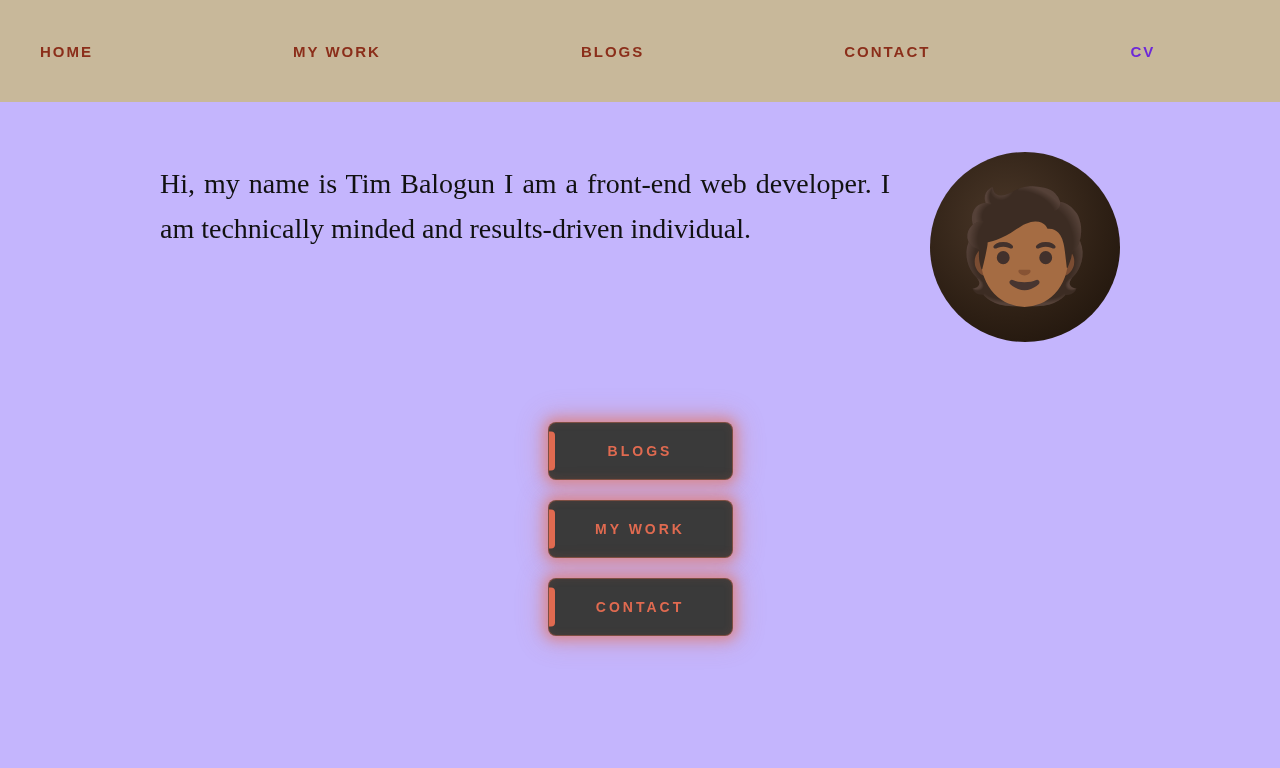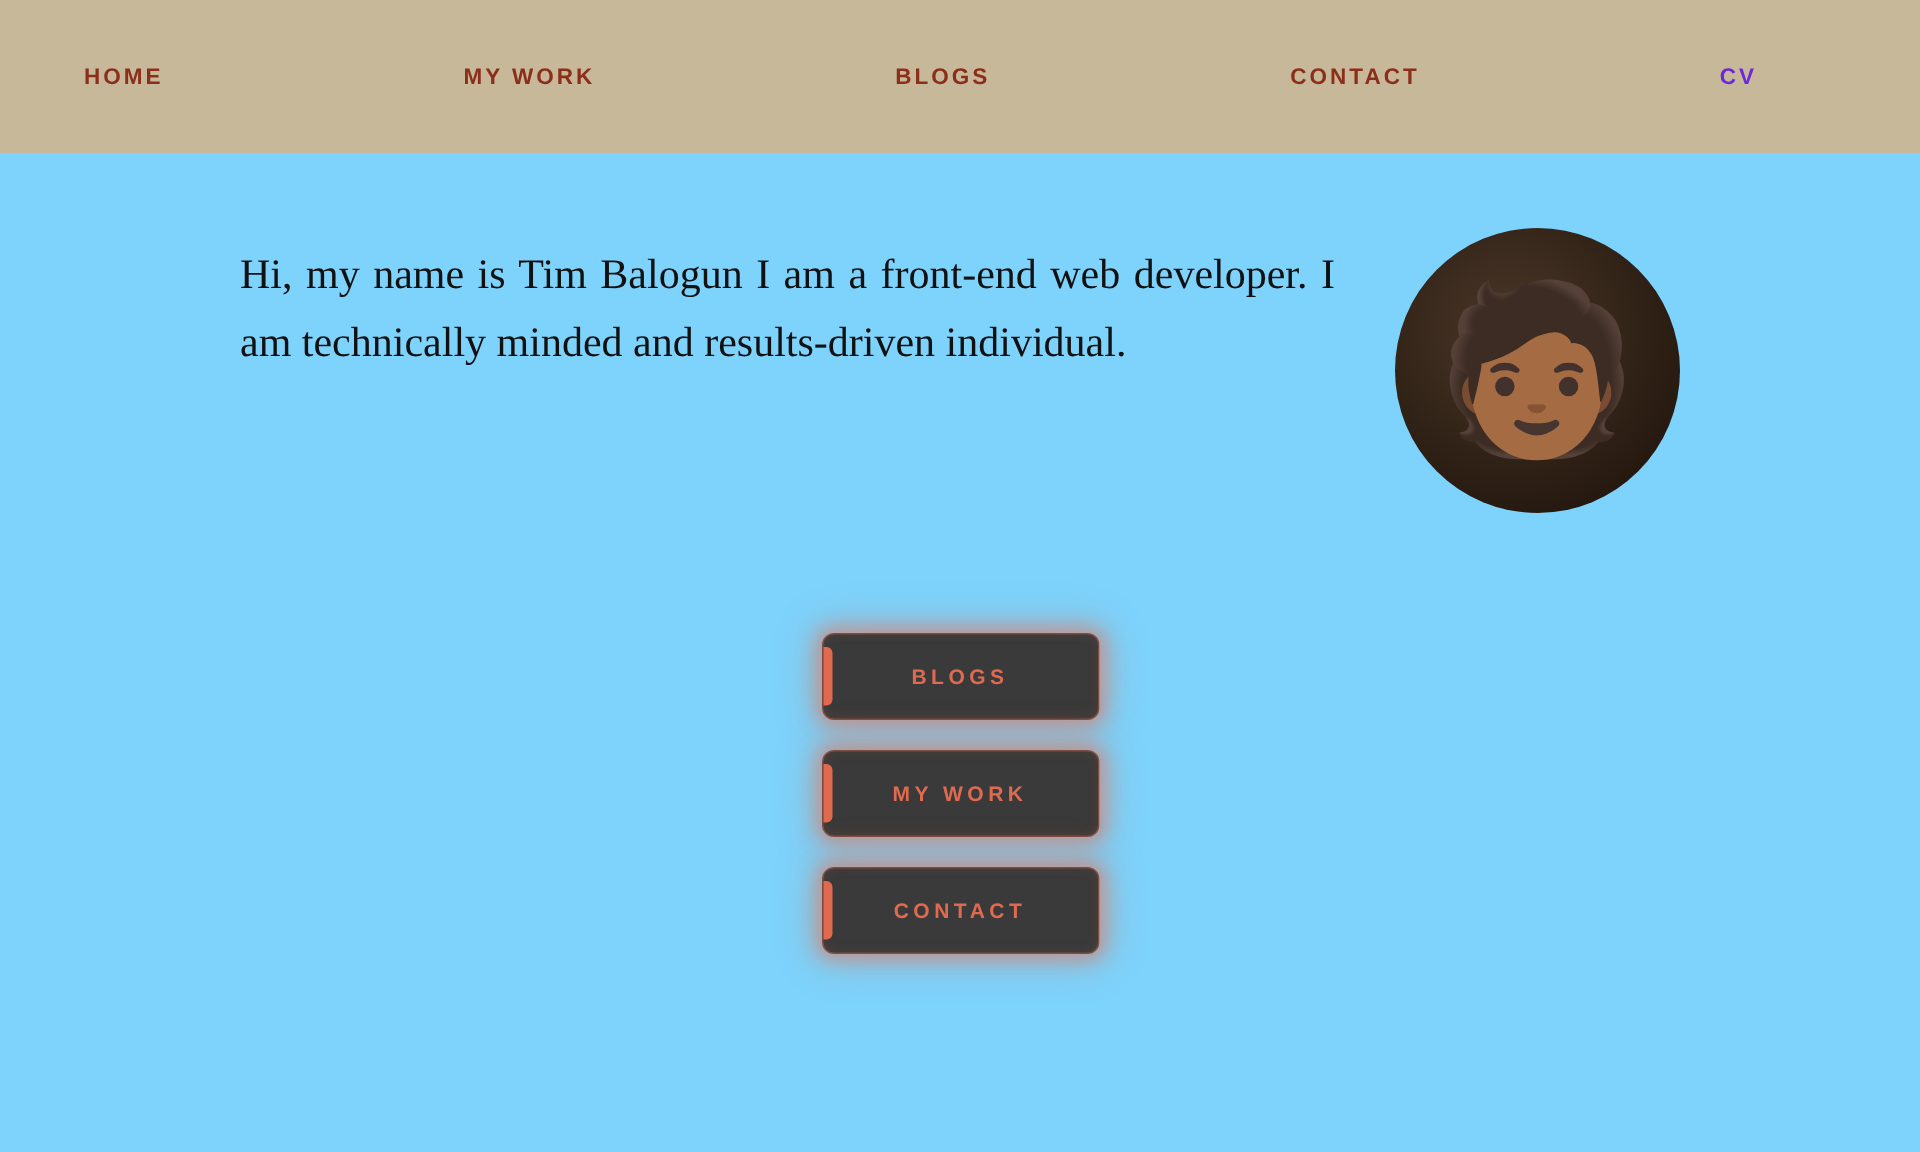--- a/index.html
+++ b/index.html
@@ -49,21 +49,20 @@
       letter-spacing: 3px;
       text-transform: uppercase;
       font-family: Arial, sans-serif;
       font-weight: normal;
     }
 
     .nav-links {
       display: flex;
       align-items: center;
       gap: 200px;
-      margin-left: 16px;
     }
 
     .nav-link {
       font-family: Arial, sans-serif;
       font-size: 15px;
       font-weight: bold;
       letter-spacing: 2px;
       text-transform: uppercase;
       color: #8b2e1a;
       text-decoration: none;
@@ -77,21 +76,21 @@
       letter-spacing: 2px;
       color: #6d28d9;
       text-decoration: none;
       cursor: pointer;
     }
 
     
     .main-content {
       width: 100%;
       height: calc(768px - 102px);
-      background-color: #7dd3fc;
+      background-color: #c4b5fd;
       position: relative;
       padding: 40px 160px;
     }
 
     .intro-section {
       display: flex;
       align-items: flex-start;
       justify-content: space-between;
       margin-top: 20px;
     }

